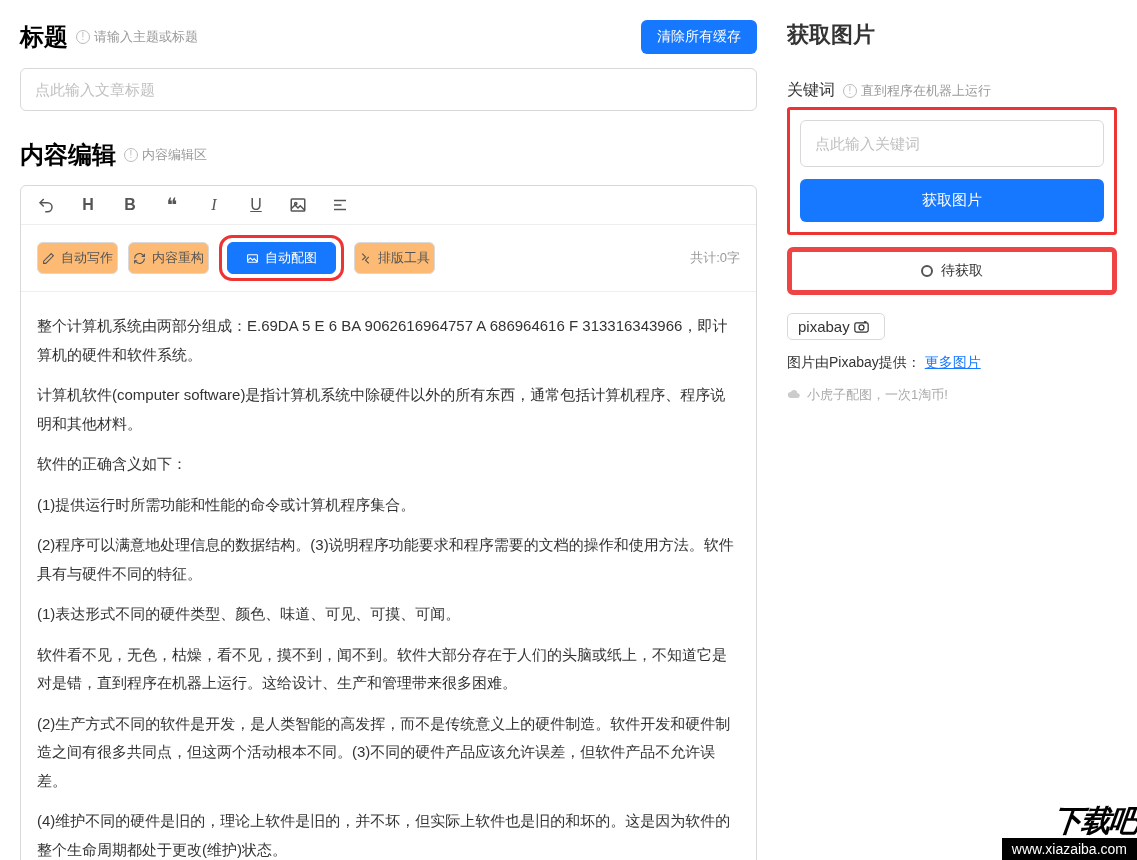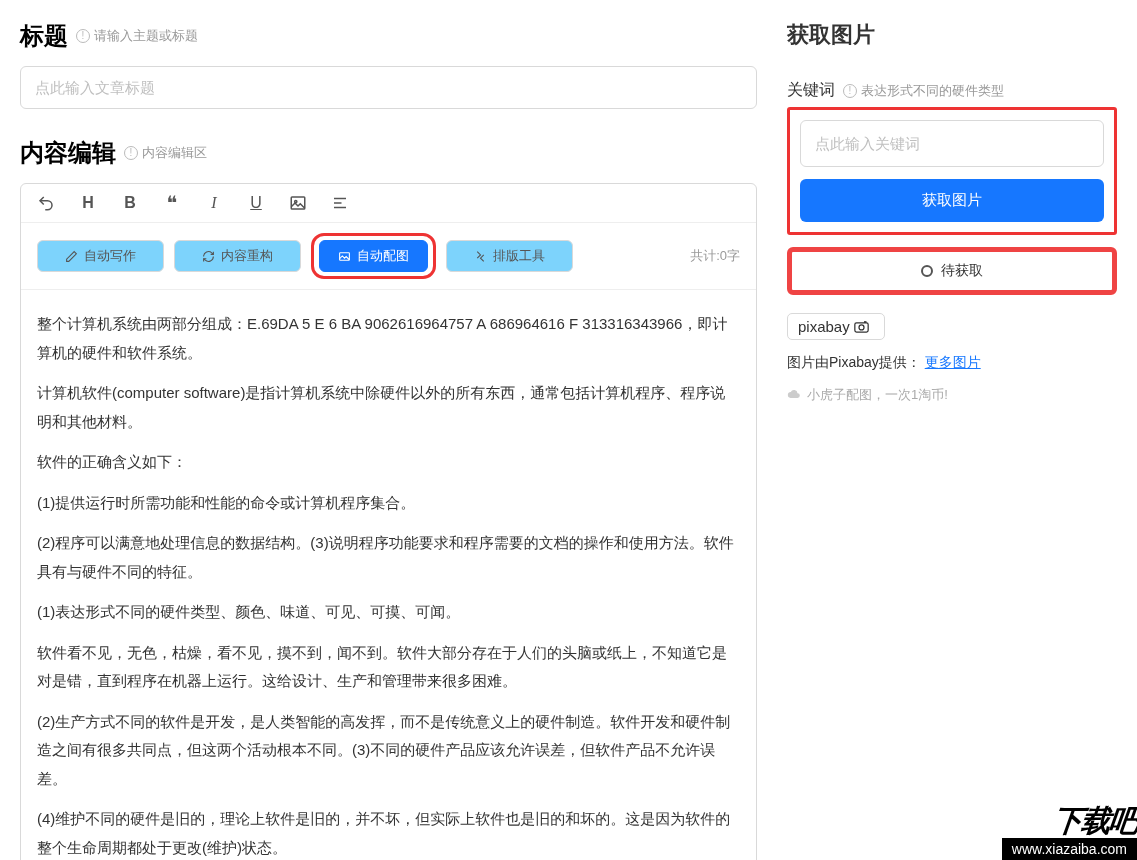--- a/index.html
+++ b/index.html
@@ -19,21 +19,21 @@
 
 .text-input { width: 100%; border: 1px solid #d9d9d9; border-radius: 6px; padding: 12px 14px; font-size: 15px; color: #333; }
 .text-input::placeholder { color: #bfbfbf; }
 
 .editor-box { border: 1px solid #d9d9d9; border-radius: 6px; margin-top: 14px; }
 .toolbar1 { display: flex; align-items: center; gap: 24px; padding: 10px 16px; border-bottom: 1px solid #eee; }
 .tb-icon { width: 18px; height: 18px; color: #555; cursor: pointer; display: flex; align-items: center; justify-content: center; font-size: 16px; font-family: Georgia, serif; }
 .tb-icon svg { width: 18px; height: 18px; }
 
 .toolbar2 { display: flex; align-items: center; gap: 10px; padding: 10px 16px; border-bottom: 1px solid #eee; }
-.btn-outline { background: #7dd3fc; color: #555; border: 1px solid #d9d9d9; border-radius: 6px; padding: 6px 27px; font-size: 13px; cursor: pointer; display: inline-flex; align-items: center; gap: 6px; }
+.btn-outline { background: #fdba74; color: #555; border: 1px solid #d9d9d9; border-radius: 6px; padding: 6px 4px; font-size: 13px; cursor: pointer; display: inline-flex; align-items: center; gap: 6px; }
 .btn-outline svg { width: 13px; height: 13px; }
 .btn-blue { background: #1677ff; color: #fff; border: 1px solid #1677ff; border-radius: 6px; padding: 6px 18px; font-size: 13px; cursor: pointer; display: inline-flex; align-items: center; gap: 6px; }
 .btn-blue svg { width: 13px; height: 13px; }
 .highlight-box { border: 3px solid #e33; border-radius: 13px; padding: 4px 5px; display: inline-flex; }
 .count-text { margin-left: auto; color: #999; font-size: 13px; }
 
 .editor-content { padding: 20px 16px; font-size: 15px; line-height: 1.9; color: #333; min-height: 520px; }
 .editor-content p { margin-bottom: 12px; }
 
 .right-section-title { font-size: 22px; font-weight: bold; margin-bottom: 30px; }
@@ -67,20 +67,21 @@
   <div class="left-col">
 
     <div class="section-header">
       <div class="section-title-wrap">
         <span class="section-title">标题</span>
         <span class="section-hint">
           <span class="hint-icon">!</span>
           <span>请输入主题或标题</span>
         </span>
       </div>
+      <button class="btn-primary">清除所有缓存</button>
     </div>
 
     <input class="text-input" type="text" placeholder="点此输入文章标题" style="">
 
     <div class="content-section">
       <div class="section-title-wrap">
         <span class="section-title">内容编辑</span>
         <span class="section-hint">
           <span class="hint-icon">!</span>
           <span>内容编辑区</span>
@@ -169,21 +170,21 @@
 
   </div>
 
   <div class="right-col">
     <div class="right-section-title">获取图片</div>
 
     <div class="right-label-row">
       <span class="right-label">关键词</span>
       <span class="section-hint">
         <span class="hint-icon">!</span>
-        <span>表达形式不同的硬件类型</span>
+        <span>直到程序在机器上运行</span>
       </span>
     </div>
 
     <div class="highlight-box-big">
       <input class="text-input" type="text" placeholder="点此输入关键词" style="">
       <button class="btn-primary-lg">获取图片</button>
     </div>
 
     <button class="pending-btn">
       <span class="circle"></span>

